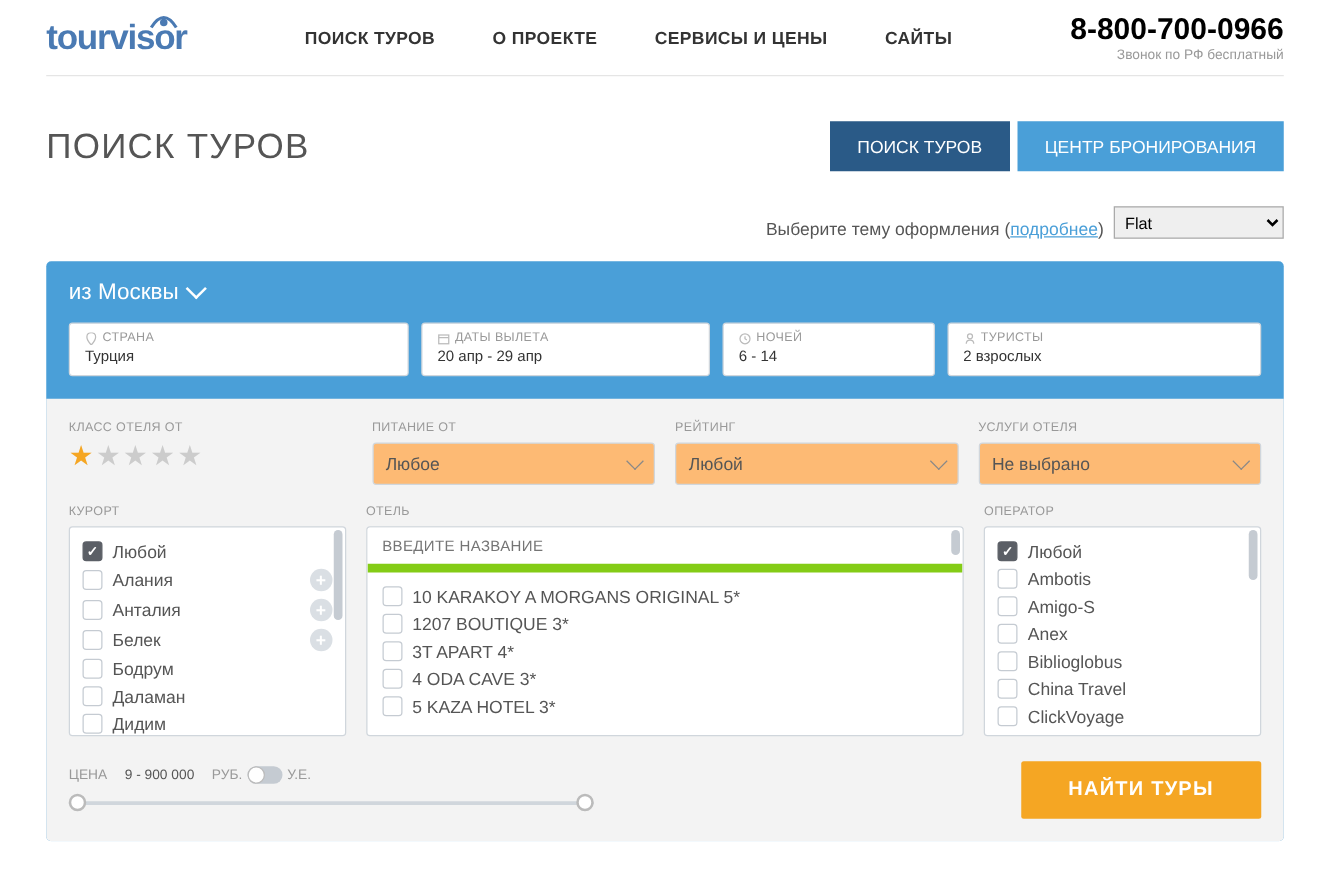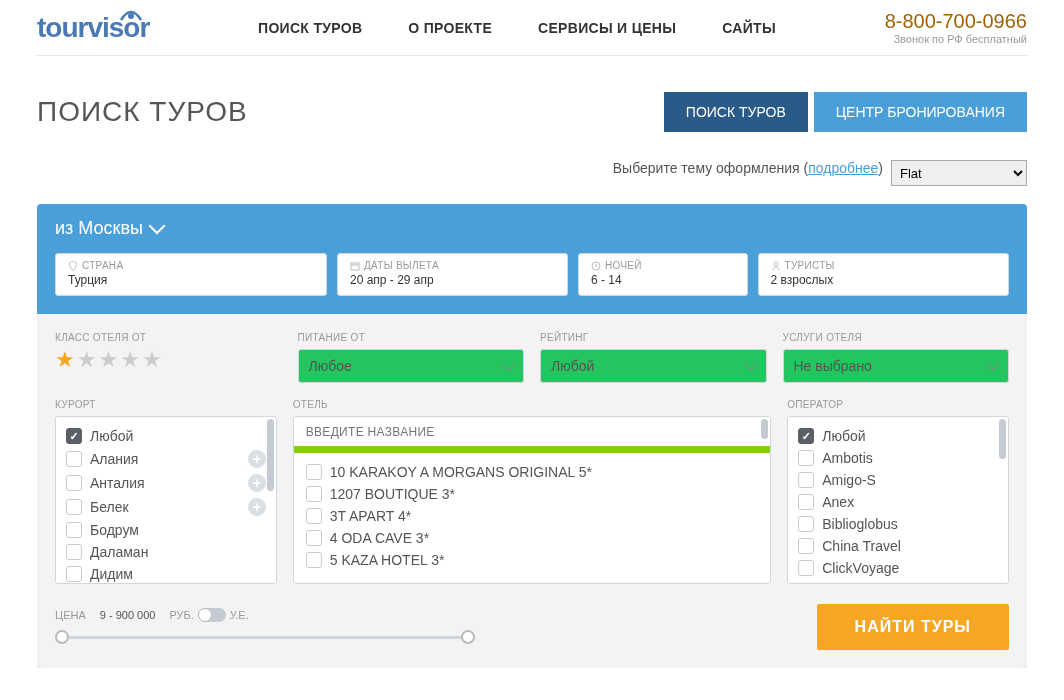--- a/index.html
+++ b/index.html
@@ -7,33 +7,33 @@
 .container{max-width:1010px;margin:0 auto;padding:0 10px}
 
 
 .header{display:flex;align-items:center;justify-content:space-between;padding:10px 0;border-bottom:1px solid #e5e5e5}
 .logo{display:flex;align-items:center}
 .logo-icon{width:24px;height:14px;margin-left:82px;margin-top:-26px;position:absolute}
 .logo-text{font-size:28px;color:#4a7ab3;font-weight:700;letter-spacing:-1px}
 .nav{display:flex;gap:46px}
 .nav a{color:#333;text-decoration:none;font-size:14px;font-weight:700;letter-spacing:.3px}
 .phone-block{text-align:right}
-.phone{font-size:20px;font-weight:400;color:#a16207}
+.phone{font-size:24px;font-weight:700;color:#000000}
 .phone-sub{font-size:11px;color:#999}
 
 
 .title-row{display:flex;align-items:center;justify-content:space-between;margin-top:36px}
 .page-title{font-size:28px;font-weight:300;color:#555;letter-spacing:1px}
 .title-tabs{display:flex;gap:6px}
 .title-tab{padding:12px 22px;font-size:14px;font-weight:500;color:#fff;cursor:pointer;border:none}
 .title-tab.active{background:#2a5a87}
 .title-tab.inactive{background:#4a9fd8}
 
 
-.theme-row{display:flex;justify-content:flex-end;align-items:flex-start;gap:8px;margin-top:28px;font-size:14px;color:#555}
+.theme-row{display:flex;justify-content:flex-end;align-items:flex-end;gap:8px;margin-top:28px;font-size:14px;color:#555}
 .theme-row a{color:#4a9fd8;text-decoration:underline}
 .theme-select{height:26px;width:136px;font-size:13px;padding:2px 4px;border:1px solid #aaa}
 
 
 .search-box{background:#4a9fd8;border-radius:4px;margin-top:18px;padding:0}
 .from-row{padding:14px 18px;color:#fff;font-size:18px;display:flex;align-items:center;gap:8px}
 .chev{display:inline-block;width:12px;height:12px;border-right:2px solid #fff;border-bottom:2px solid #fff;transform:rotate(45deg);margin-top:-5px}
 
 .params-row{display:flex;gap:10px;padding:0 18px 18px}
 .param{background:#fff;border:1px solid #d0d6dc;border-radius:3px;padding:6px 12px 8px;flex:1}
@@ -46,21 +46,21 @@
 .mini-icon{width:10px;height:10px;display:inline-block}
 
 
 .filters{background:#f3f3f3;border-radius:0 0 4px 4px;padding:18px}
 .f-row{display:flex;gap:16px}
 .f-col{flex:1}
 .f-lbl{font-size:10px;color:#999;letter-spacing:.3px;margin-bottom:6px}
 .stars{display:flex;gap:2px}
 .star{font-size:22px;color:#ccc;cursor:pointer;line-height:1}
 .star.on{color:#f5a623}
-.f-select{width:100%;height:34px;background:#22c55e;border:1px solid #d0d6dc;border-radius:3px;padding:0 10px;font-size:14px;color:#555;display:flex;align-items:center;justify-content:space-between;cursor:pointer}
+.f-select{width:100%;height:34px;background:#fdba74;border:1px solid #d0d6dc;border-radius:3px;padding:0 10px;font-size:14px;color:#555;display:flex;align-items:center;justify-content:space-between;cursor:pointer}
 .f-select .dd{width:10px;height:10px;border-right:1.5px solid #888;border-bottom:1.5px solid #888;transform:rotate(45deg);margin-top:-4px}
 
 .f-row2{display:flex;gap:16px;margin-top:16px}
 .list-col{display:flex;flex-direction:column}
 .list-box{background:#fff;border:1px solid #d0d6dc;border-radius:3px;height:168px;overflow:hidden;position:relative}
 .list-inner{padding:8px 10px;height:100%;overflow:hidden}
 .list-item{display:flex;align-items:center;gap:8px;padding:3px 0;font-size:14px;color:#555;cursor:pointer}
 .cb{width:16px;height:16px;border:1px solid #c5cbd2;border-radius:3px;display:inline-flex;align-items:center;justify-content:center;flex-shrink:0}
 .cb.checked{background:#5b5f66;border-color:#5b5f66}
 .cb.checked::after{content:"✓";color:#fff;font-size:11px;font-weight:bold}

